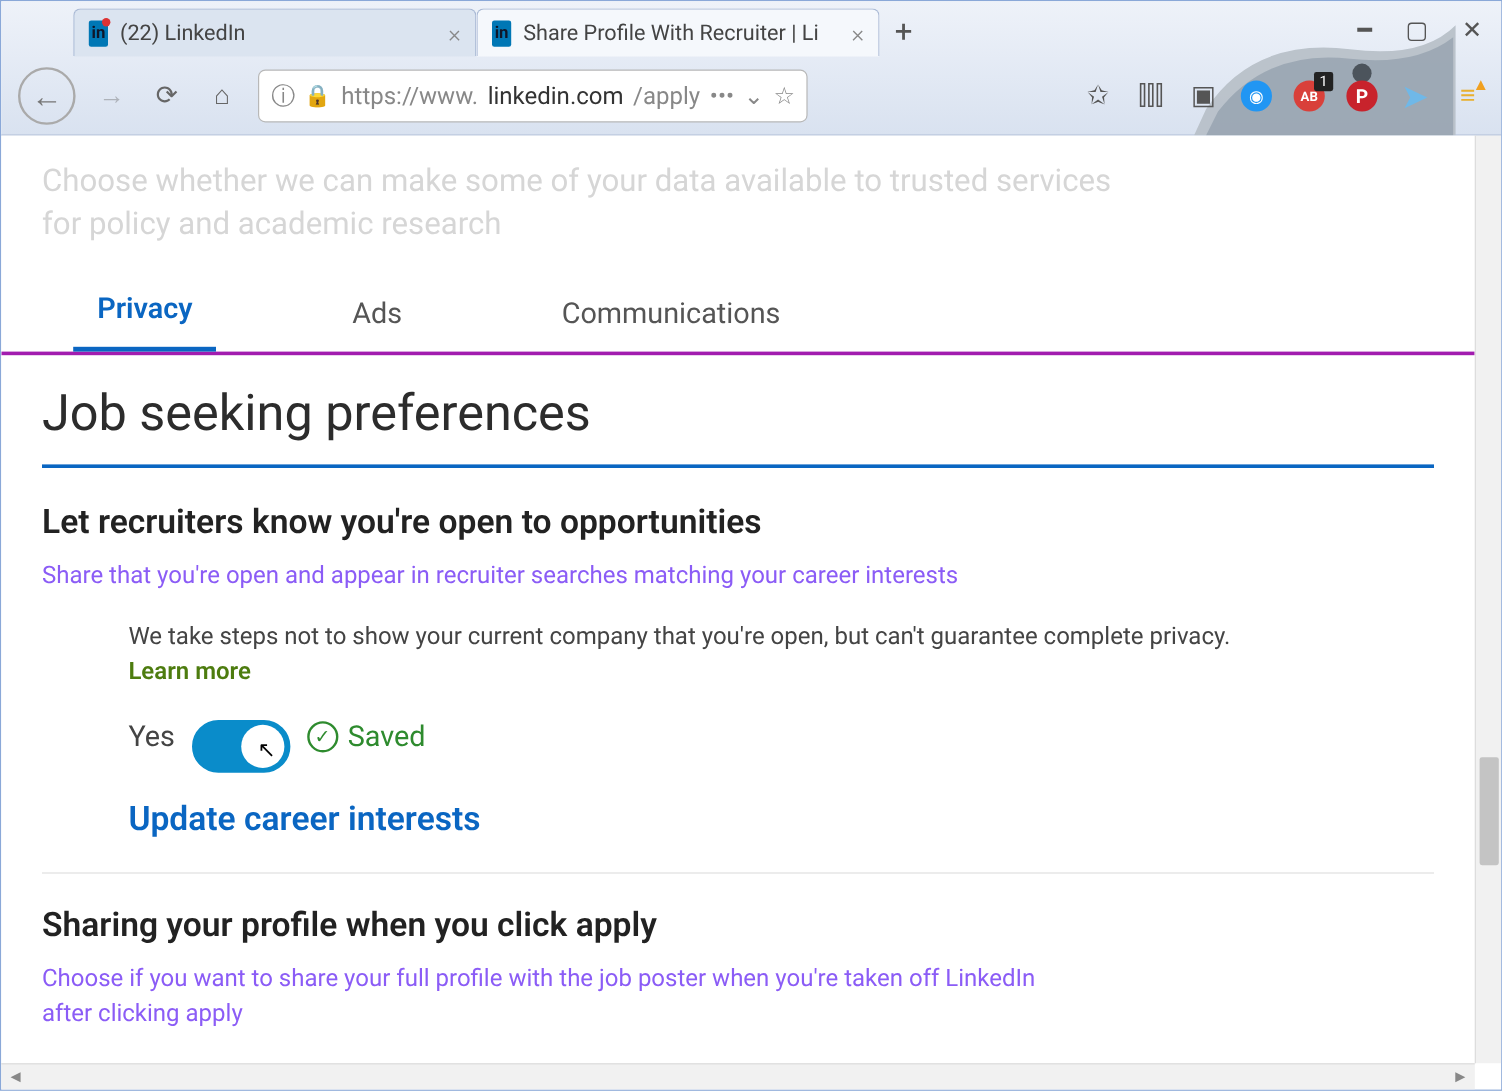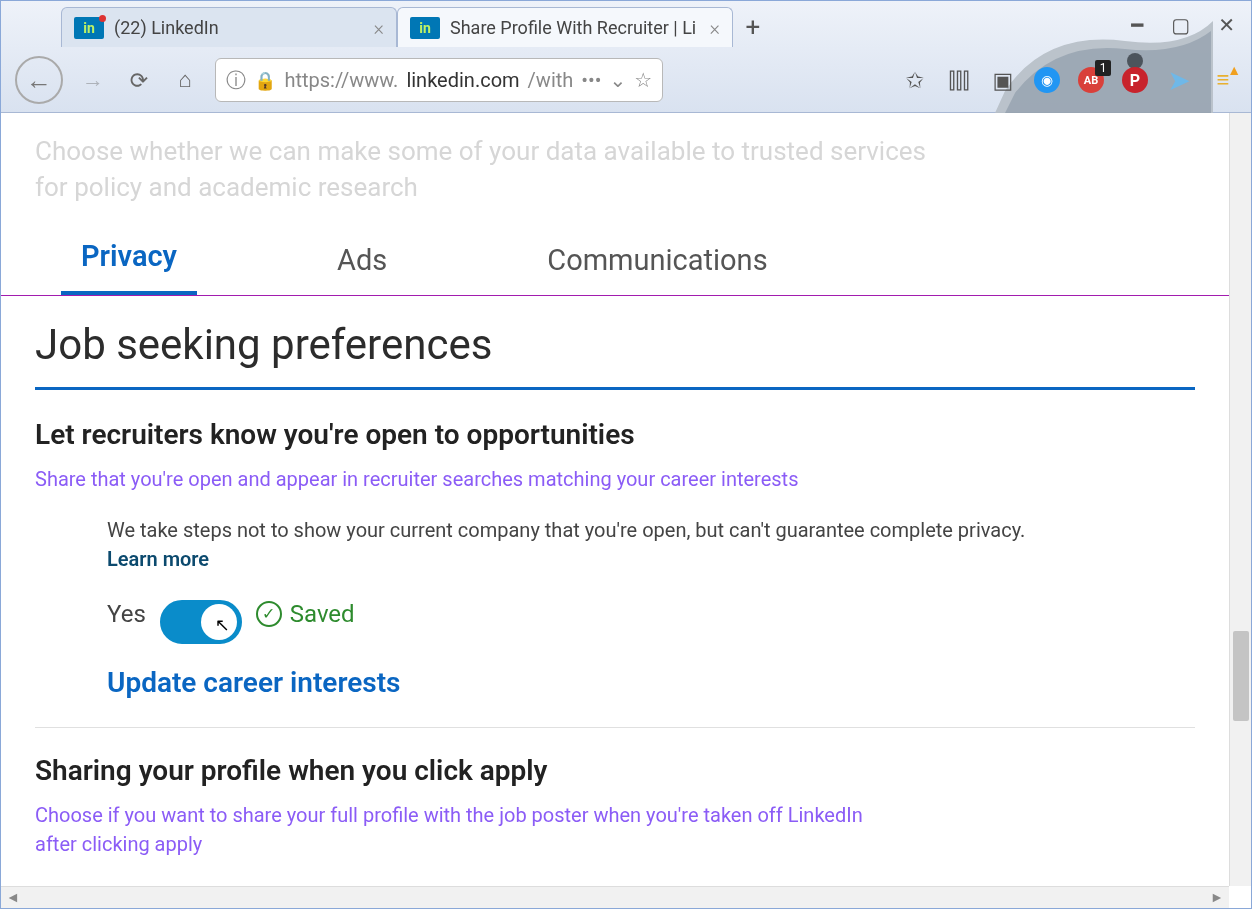--- a/index.html
+++ b/index.html
@@ -3,45 +3,45 @@
 <meta charset="utf-8">
 <style>
 *{margin:0;padding:0;box-sizing:border-box;font-family:-apple-system,BlinkMacSystemFont,"Segoe UI",Roboto,Arial,sans-serif}
 body{width:1252px;height:909px;background:#fff;overflow:hidden;border:1px solid #8aa8d8;position:relative}
 .chrome{background:linear-gradient(#eef2f9,#d9e2f0);height:112px;border-bottom:1px solid #a8b8d4}
 .tabs{display:flex;height:46px;padding-left:60px;align-items:flex-end}
 .tab{display:flex;align-items:center;height:40px;padding:0 12px;min-width:0;width:336px;border:1px solid #a8b8d4;border-bottom:none;border-radius:6px 6px 0 0;font-size:18px;color:#444;gap:10px;background:#dbe4f0;cursor:pointer}
 .tab.active{background:#f5f8fc}
 .tab-label{flex:1;white-space:nowrap;overflow:hidden;text-overflow:ellipsis}
 .tab-close{font-size:20px;color:#888;font-weight:300}
-.li-icon{width:30px;height:22px;background:#0077b5;color:#bef264;font-weight:700;font-size:14px;display:flex;align-items:center;justify-content:center;border-radius:2px;flex:none;position:relative}
+.li-icon{width:16px;height:22px;background:#0077b5;color:#0f172a;font-weight:700;font-size:14px;display:flex;align-items:center;justify-content:center;border-radius:2px;flex:none;position:relative}
 .li-icon.dot::after{content:"";position:absolute;top:-2px;right:-2px;width:7px;height:7px;background:#d33;border-radius:50%}
 .newtab{width:40px;height:40px;display:flex;align-items:center;justify-content:center;font-size:26px;color:#555;cursor:pointer}
 .win-controls{position:absolute;top:12px;right:16px;display:flex;gap:28px;color:#555}
 .win-controls span{font-size:20px;cursor:pointer}
 .navbar{display:flex;align-items:center;height:66px;padding:0 14px;gap:14px}
 .nav-btn{width:32px;height:32px;display:flex;align-items:center;justify-content:center;color:#666;font-size:22px;cursor:pointer}
 .nav-btn.back{width:48px;height:48px;border:2px solid #aaa;border-radius:50%;color:#777;font-size:26px}
 .urlbar{flex:0 0 382px;height:44px;border:1px solid #b8b8b8;border-radius:6px;background:#fff;display:flex;align-items:center;padding:0 10px;gap:8px;font-size:20px;color:#888}
 .urlbar .lock{color:#3a9c3a;font-size:18px}
 .urlbar .host{color:#333}
 .toolbar-icons{margin-left:auto;display:flex;gap:16px;align-items:center}
 .ti{width:28px;height:28px;display:flex;align-items:center;justify-content:center;font-size:22px;color:#555;cursor:pointer;position:relative}
 .badge-1{position:absolute;top:-6px;right:-6px;background:#222;color:#fff;font-size:12px;width:16px;height:16px;display:flex;align-items:center;justify-content:center;border-radius:2px}
 .viewport{position:absolute;top:112px;left:0;right:22px;bottom:22px;overflow:hidden;background:#fff}
 .faded{color:#d6d6d6;font-size:26px;padding:20px 34px;line-height:1.4}
-.settings-tabs{display:flex;border-bottom:1px solid #a21caf;height:66px;align-items:flex-end;padding:0 60px;gap:120px;font-size:29px;color:#555;margin-top:4px}
+.settings-tabs{display:flex;border-bottom:3px solid #a21caf;height:66px;align-items:flex-end;padding:0 60px;gap:93px;font-size:24px;color:#555;margin-top:4px}
 .stab{padding:0 20px 18px;cursor:pointer;white-space:nowrap}
 .stab.active{color:#0a66c2;font-weight:600;border-bottom:4px solid #0a66c2}
 .content{padding:24px 34px}
 .section-title{font-size:42px;font-weight:400;color:#2c2c2c;border-bottom:3px solid #0a66c2;padding-bottom:18px;margin-bottom:28px}
 .sub-title{font-size:28px;font-weight:600;color:#222;margin-bottom:14px}
 .desc{font-size:20px;color:#8b5cf6;line-height:1.45;margin-bottom:22px;max-width:870px}
 .note{font-size:20px;color:#444;padding-left:72px;line-height:1.45}
-.link{color:#0c4a6e;font-weight:600;cursor:pointer}
+.link{color:#4d7c0f;font-weight:600;cursor:pointer}
 .toggle-row{display:flex;align-items:flex-start;gap:14px;padding-left:72px;margin:26px 0 22px}
 .toggle-label{font-size:24px;color:#444}
 .toggle{width:82px;height:44px;border-radius:22px;background:#0a8cca;border:2px solid #0a8cca;position:relative;cursor:pointer}
 .toggle .knob{position:absolute;right:3px;top:2px;width:36px;height:36px;background:#fff;border-radius:50%}
 .cursor-arrow{position:absolute;right:10px;top:12px;font-size:18px;color:#000;pointer-events:none}
 .saved{display:flex;align-items:center;gap:8px;color:#2e8b2e;font-size:24px}
 .check-circle{width:26px;height:26px;border:2px solid #2e8b2e;border-radius:50%;display:flex;align-items:center;justify-content:center;font-size:16px;color:#2e8b2e}
 .update-link{padding-left:72px;font-size:28px;color:#0a66c2;font-weight:600;cursor:pointer;margin-bottom:28px}
 .divider{border-top:1px solid #e0e0e0;margin:18px 0 26px}
 .vscroll{position:absolute;top:112px;right:0;bottom:22px;width:22px;background:#f1f1f1;border-left:1px solid #ddd}
@@ -83,21 +83,21 @@
   <div class="navbar">
     <div class="nav-btn back">←</div>
     <div class="nav-btn" style="opacity:.4">→</div>
     <div class="nav-btn">⟳</div>
     <div class="nav-btn">⌂</div>
     <div class="urlbar">
       <span>ⓘ</span>
       <span class="lock">🔒</span>
       <span>https://www.</span>
         <span class="host">linkedin.com</span>
-        <span>/with</span>
+        <span>/apply</span>
       <span style="margin-left:auto">•••</span>
       <span>⌄</span>
       <span>☆</span>
     </div>
     <div class="toolbar-icons">
       <div class="ti">✩</div>
       <div class="ti">⫿⫿⫿</div>
       <div class="ti">▣</div>
       <div class="ti">
           <span class="zoom-ic">◉</span>

